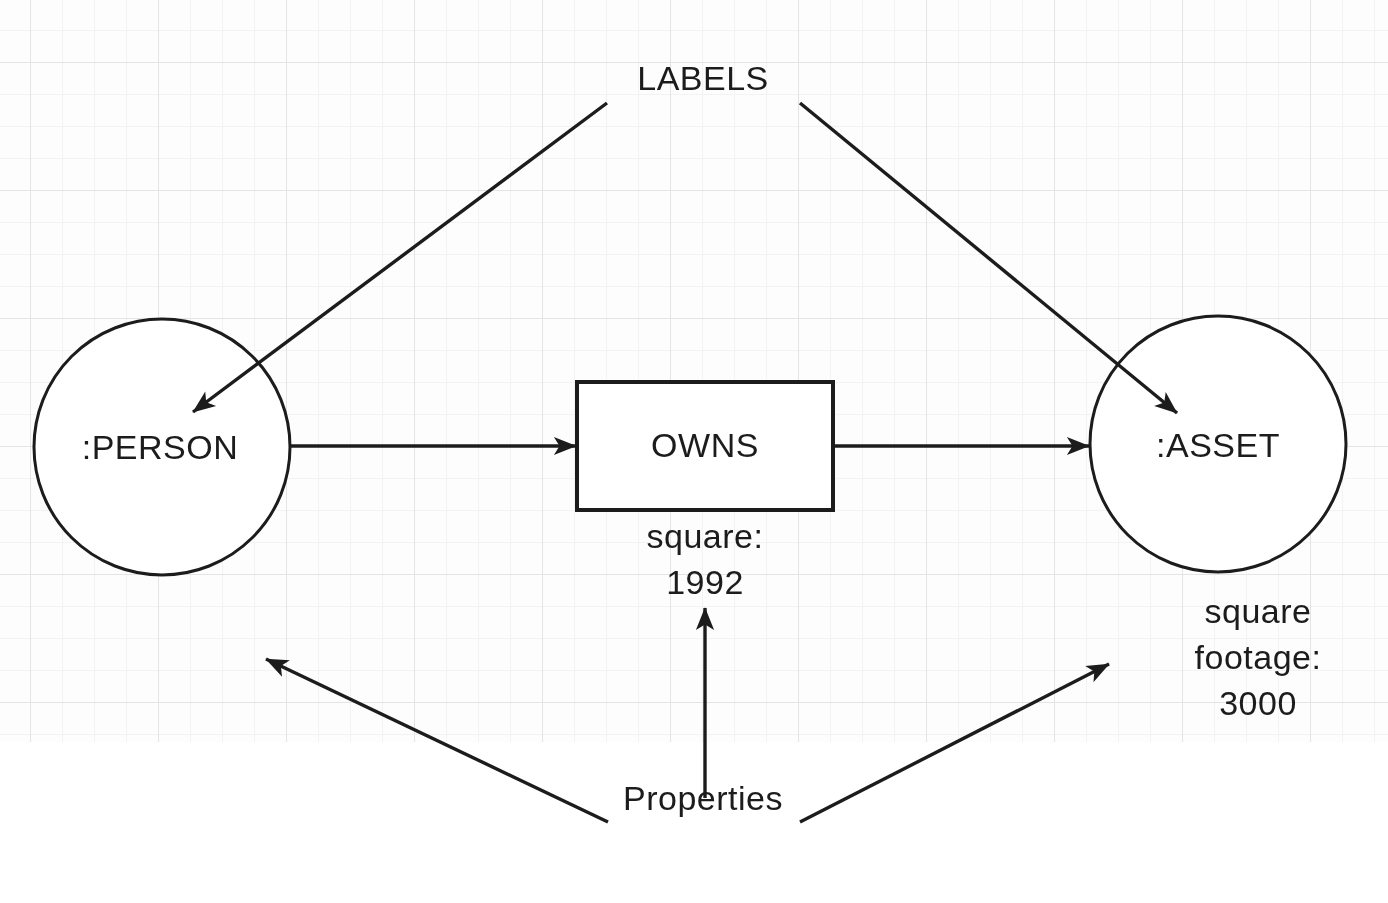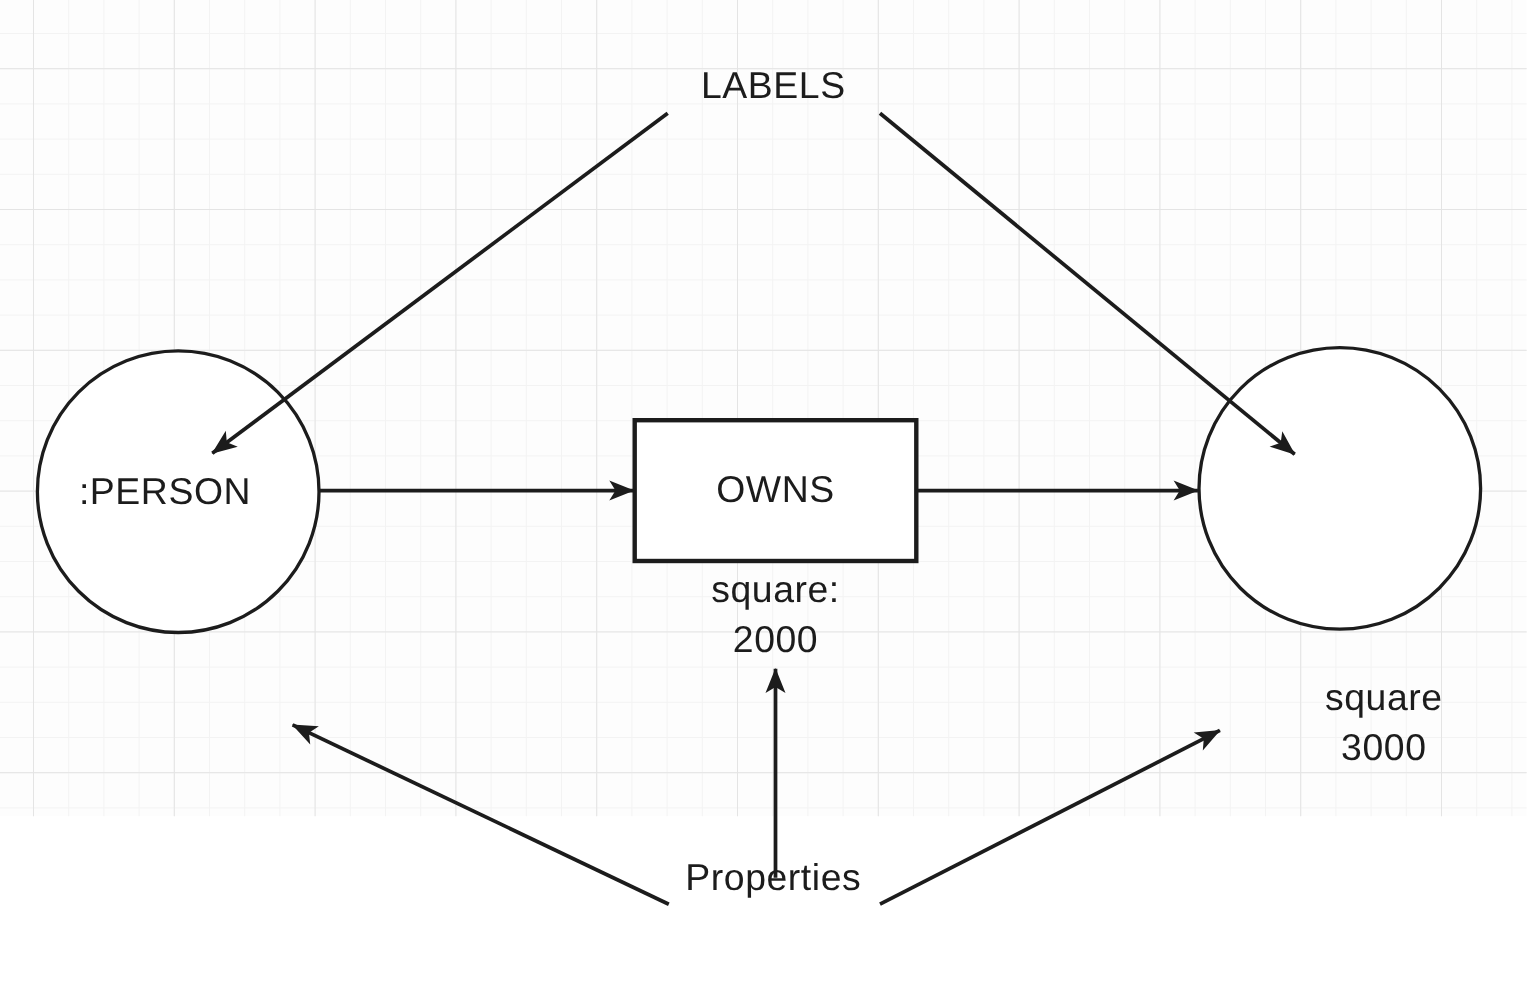--- a/index.html
+++ b/index.html
@@ -50,21 +50,21 @@
     transform: translate(-50%, -50%);
     color: var(--ink);
     font-size: 34px;
     line-height: 46px;
     text-align: center;
     white-space: nowrap;
     letter-spacing: 0.5px;
   }
 
   .labels-title   { left: 703px;  top: 78px;  }
-  .person-label   { left: 150px;  top: 447px; }
+  .person-label   { left: 160px;  top: 447px; }
   .owns-label     { left: 705px;  top: 445px; text-align: center; }
   .asset-label    { left: 1218px; top: 445px; }
   .rel-props      { left: 705px;  top: 559px; }
   .person-props   { left: 160px;  top: 656px; }
   .asset-props    { left: 1214px; top: 657px; margin-left: 44px; }
   .properties-title { left: 703px; top: 798px; }
 </style>
 </head>
 <body>
 
@@ -89,27 +89,29 @@
     <line class="edge" x1="608" y1="822" x2="266" y2="659" marker-end="url(#arrow)"></line>
     <line class="edge" x1="800" y1="822" x2="1109" y2="664" marker-end="url(#arrow)"></line>
   </svg>
 
   <div class="txt labels-title">LABELS</div>
 
   <div class="txt person-label">:PERSON</div>
 
   <div class="txt owns-label">OWNS</div>
 
+  <div class="txt asset-label">:ASSET</div>
 
   <div class="txt rel-props">
     <div>square:</div>
-    <div>2000</div>
+    <div>1992</div>
   </div>
 
 
   <div class="txt asset-props">
     <div>square</div>
+    <div>footage:</div>
     <div>3000</div>
   </div>
 
   <div class="txt properties-title">Properties</div>
 
 </div>
 
 </body></html>

